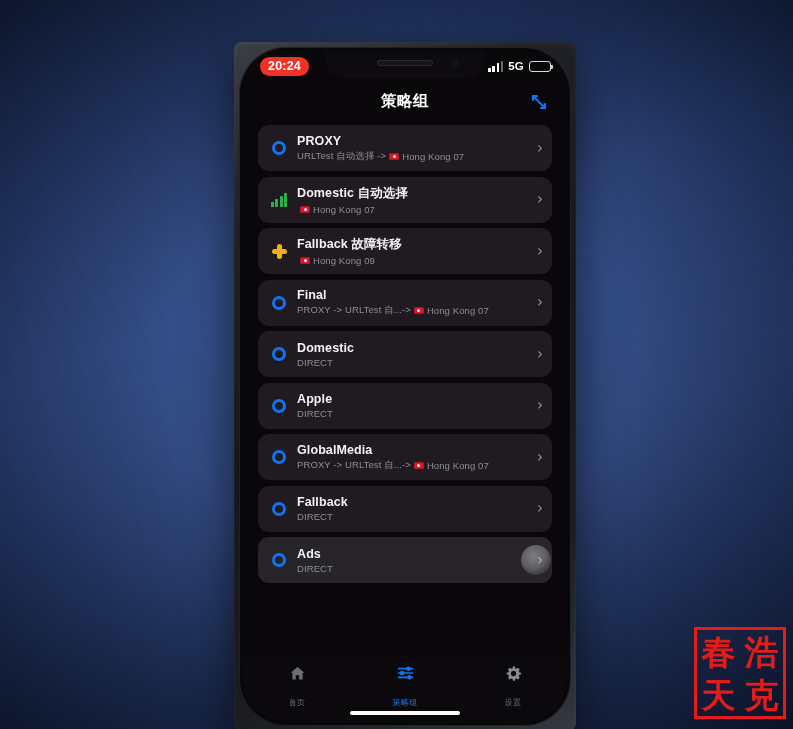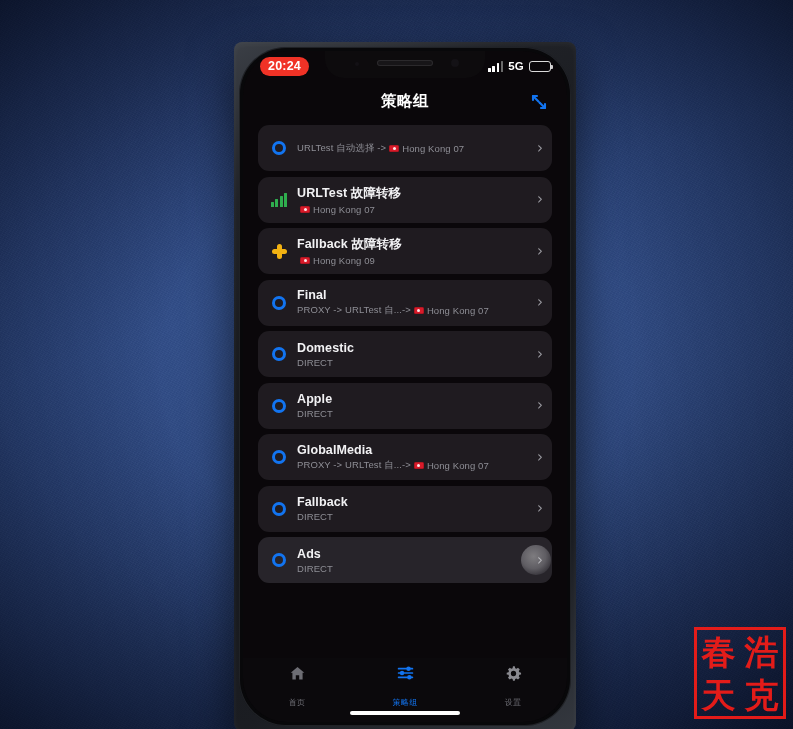--- a/index.html
+++ b/index.html
@@ -377,39 +377,40 @@
           </svg>
         </div>
       </div>
 
       <div id="group-list">
           <div class="group-row">
             <span class="row-icon">
               <span class="ring"></span>
             </span>
             <span class="row-text">
+              <span class="row-title">PROXY</span>
               <span class="row-sub">
                 <span class="sub-pre">URLTest 自动选择 -&gt; </span>
                 <span class="flag"></span>
                 <span>Hong Kong 07</span>
               </span>
             </span>
             <span class="chevron">›</span>
           </div>
           <div class="group-row">
             <span class="row-icon">
               <span class="barchart">
                 <i class="c1"></i>
                 <i class="c2"></i>
                 <i class="c3"></i>
                 <i class="c4"></i>
               </span>
             </span>
             <span class="row-text">
-              <span class="row-title">URLTest 故障转移</span>
+              <span class="row-title">Domestic 自动选择</span>
               <span class="row-sub">
                 <span class="sub-pre"></span>
                 <span class="flag"></span>
                 <span>Hong Kong 07</span>
               </span>
             </span>
             <span class="chevron">›</span>
           </div>
           <div class="group-row">
             <span class="row-icon">

